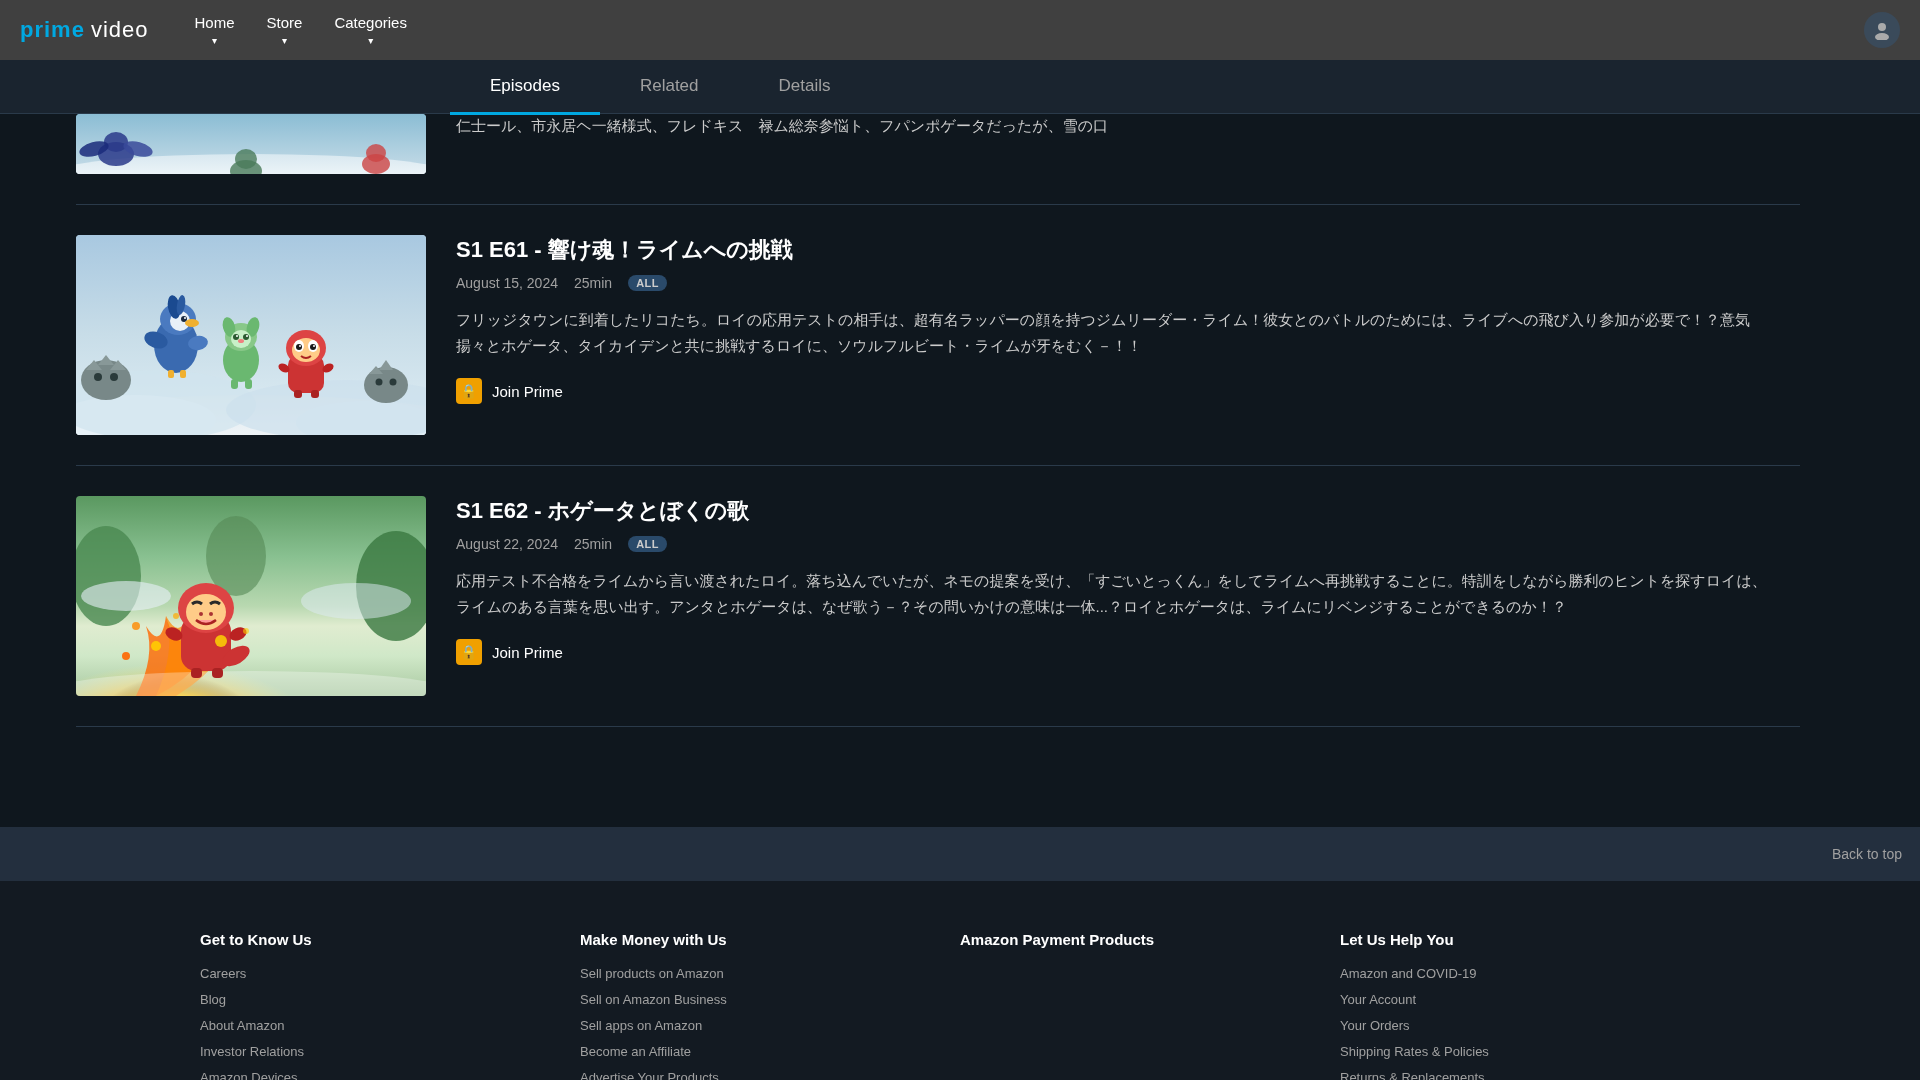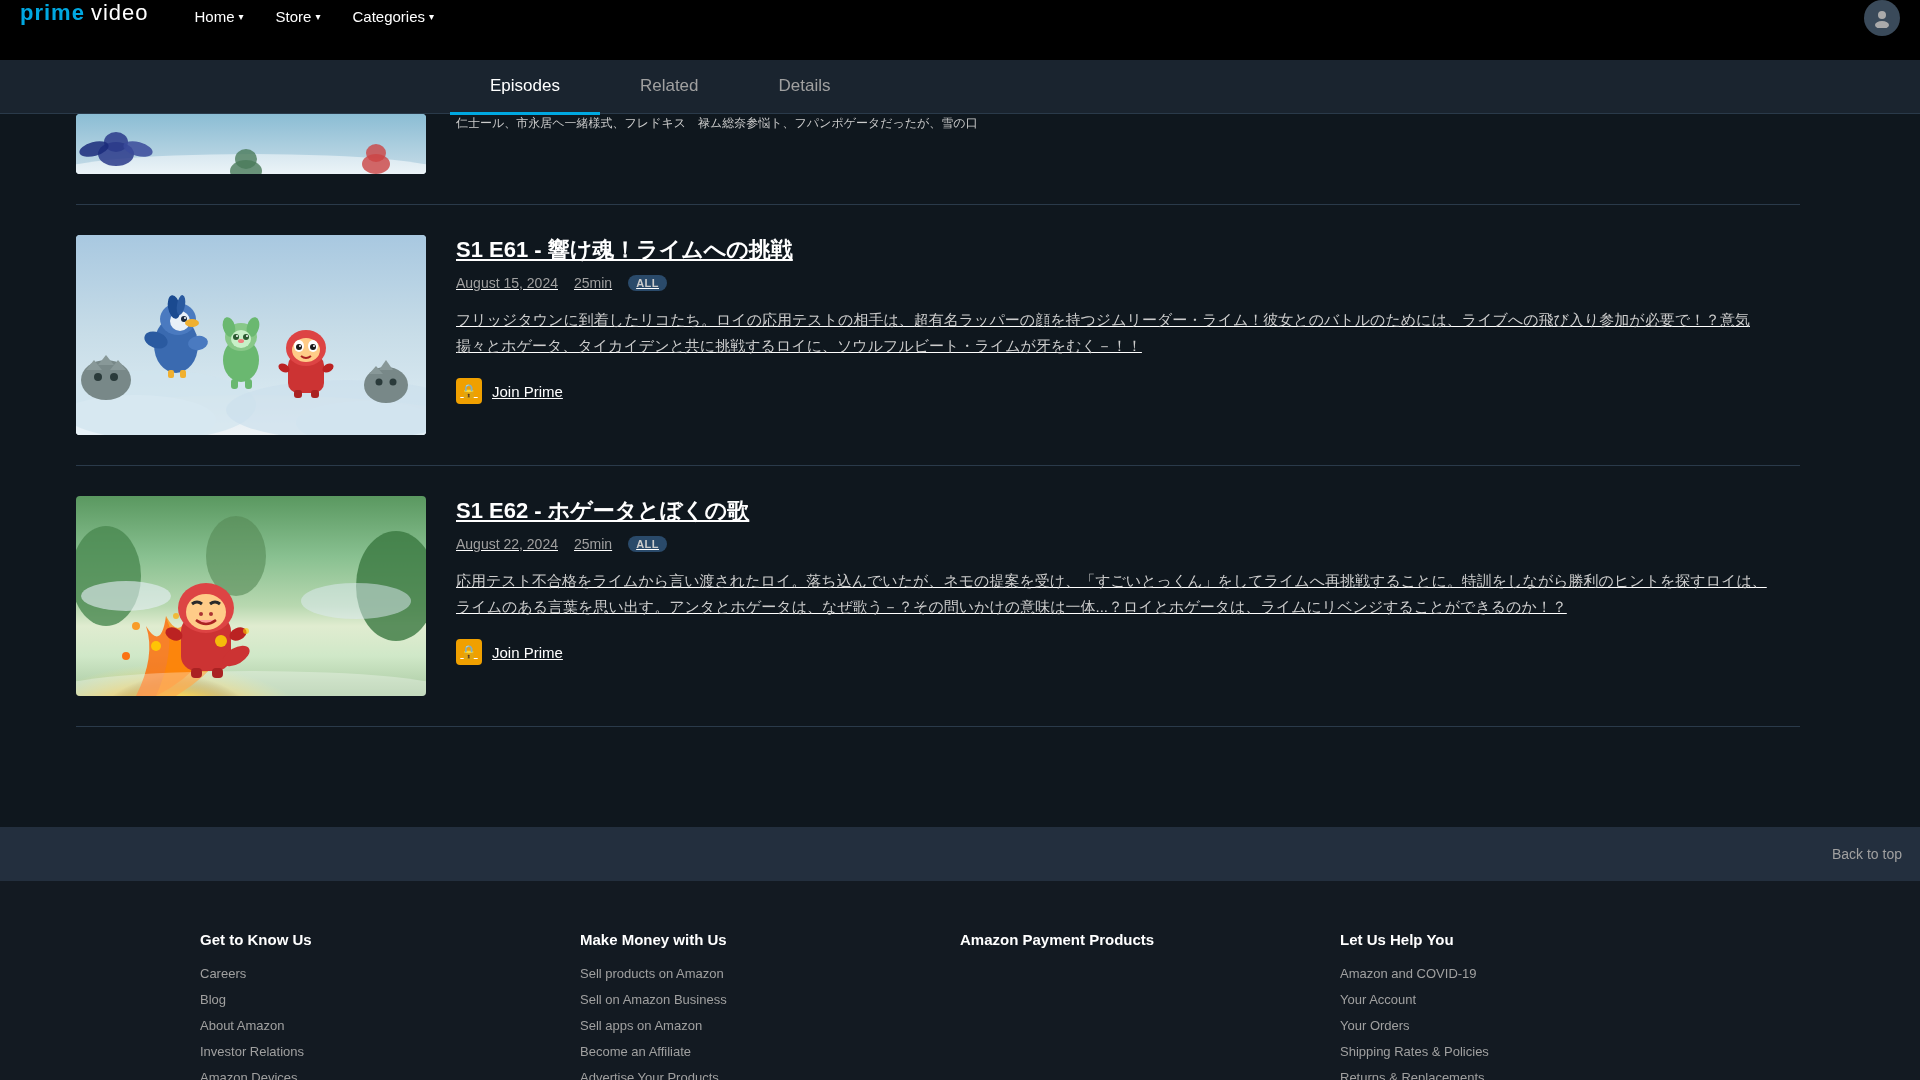--- a/index.html
+++ b/index.html
@@ -12,23 +12,23 @@
       overflow-x: hidden;
     }
 
     
     .navbar {
       position: fixed;
       top: 0;
       left: 0;
       right: 0;
       height: 60px;
-      background: #000000;
-      display: flex;
-      align-items: flex-start;
+      background: #404040;
+      display: flex;
+      align-items: center;
       padding: 0 20px;
       z-index: 100;
       gap: 30px;
     }
     .navbar-logo {
       color: #00a8e1;
       font-size: 22px;
       font-weight: bold;
       letter-spacing: 1px;
       white-space: nowrap;
@@ -49,20 +49,21 @@
       list-style: none;
     }
     .nav-links li a {
       color: #ffffff;
       text-decoration: none;
       padding: 8px 16px;
       font-size: 15px;
       display: flex;
       align-items: center;
       gap: 4px;
+      flex-direction: column;
     }
     .nav-chevron { font-size: 10px; }
     .nav-avatar {
       margin-left: auto;
       width: 36px;
       height: 36px;
       border-radius: 50%;
       background: #3a4a5a;
       display: flex;
       align-items: center;
@@ -128,21 +129,21 @@
       justify-content: space-around;
       padding-bottom: 0;
       overflow: hidden;
     }
 
     .partial-text {
       flex: 1;
       padding: 0 30px;
     }
     .partial-text p {
-      font-size: 12px;
+      font-size: 15px;
       color: #cccccc;
       line-height: 1.6;
     }
 
     
     .episode-card {
       display: flex;
       gap: 0;
       padding: 30px 0;
       border-bottom: 1px solid #2a3a4a;
@@ -173,21 +174,20 @@
     .thumb-e62-overlay {
       width: 100%;
       height: 100%;
       position: relative;
       overflow: hidden;
     }
 
     .episode-info {
       flex: 1;
       padding: 0 30px;
-      text-decoration: underline;
     }
     .episode-title {
       font-size: 22px;
       font-weight: 600;
       color: #ffffff;
       margin-bottom: 10px;
     }
     .episode-meta {
       display: flex;
       align-items: center;

